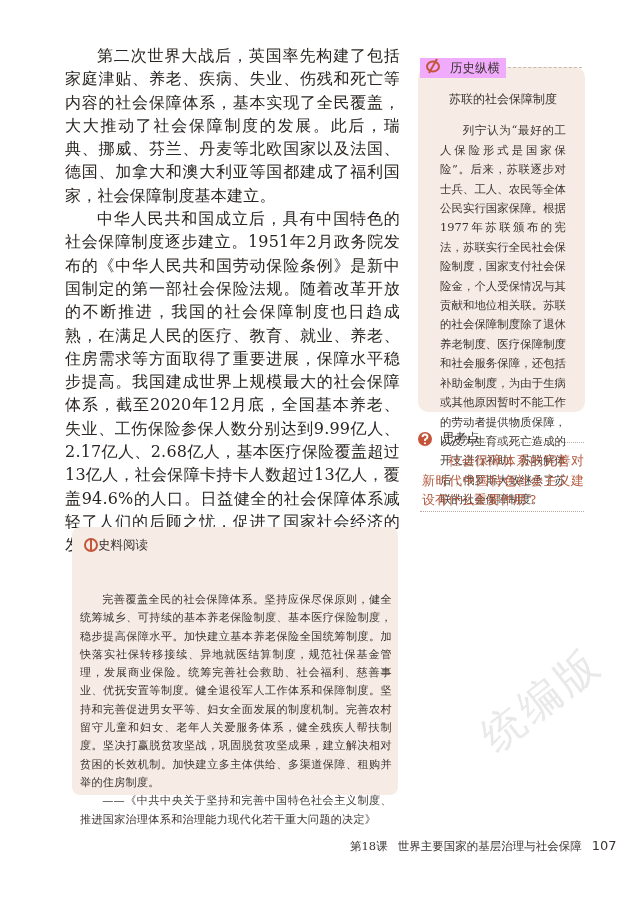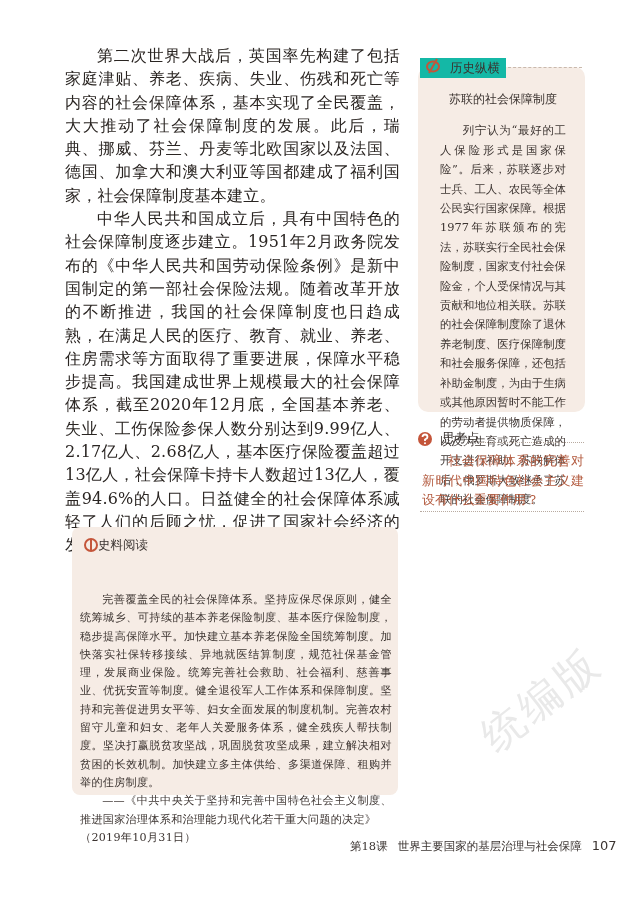--- a/index.html
+++ b/index.html
@@ -16,21 +16,21 @@
     }
     .main-text p { margin:0; text-indent:2em; }
 
     .sidebar-box {
       position:absolute; left:418px; top:67px; width:167px; height:345px;
       background:#f6ece5; border-radius:10px;
     }
     .sidebar-header {
       position:absolute; left:420px; top:58px; height:20px;
       display:flex; align-items:center; gap:8px;
-      background:#14b8a6; padding:0 6px 0 4px;
+      background:#f0abfc; padding:0 6px 0 4px;
     }
     .sidebar-header .lbl { font-family:"DejaVu Sans", sans-serif; font-size:12.5px; color:#3a3330; }
     .sidebar-header-line {
       position:absolute; left:508px; top:67px; width:74px; border-top:1px dashed #c9b9ad;
     }
     .sidebar-body {
       position:absolute; left:428px; top:90px; width:150px;
       font-size:11.4px; line-height:19.4px; color:#3c3431; text-align:justify;
     }
     .sidebar-body .title { text-align:center; font-family:"DejaVu Sans", sans-serif; font-size:12px; margin-bottom:0px; }
@@ -122,21 +122,20 @@
     <svg width="14" height="14" viewBox="0 0 14 14">
       <circle cx="7" cy="7" r="6" fill="none" stroke="#c4553a" stroke-width="2"></circle>
       <path d="M7 2 L7 12" stroke="#c4553a" stroke-width="2"></path>
     </svg>
   </span>
   <span class="lbl">史料阅读</span>
 </div>
 <div class="reading-body">
   <p class="indent">完善覆盖全民的社会保障体系。坚持应保尽保原则，健全统筹城乡、可持续的基本养老保险制度、基本医疗保险制度，稳步提高保障水平。加快建立基本养老保险全国统筹制度。加快落实社保转移接续、异地就医结算制度，规范社保基金管理，发展商业保险。统筹完善社会救助、社会福利、慈善事业、优抚安置等制度。健全退役军人工作体系和保障制度。坚持和完善促进男女平等、妇女全面发展的制度机制。完善农村留守儿童和妇女、老年人关爱服务体系，健全残疾人帮扶制度。坚决打赢脱贫攻坚战，巩固脱贫攻坚成果，建立解决相对贫困的长效机制。加快建立多主体供给、多渠道保障、租购并举的住房制度。</p>
   <p class="src">——《中共中央关于坚持和完善中国特色社会主义制度、推进国家治理体系和治理能力现代化若干重大问题的决定》</p>
-  <p>（2019年10月31日）</p>
 </div>
 
 <div class="watermark">统编版</div>
 
 <div class="footer">
   <span>第18课</span>
   <span>世界主要国家的基层治理与社会保障</span>
   <span class="pg">107</span>
 </div>
 

